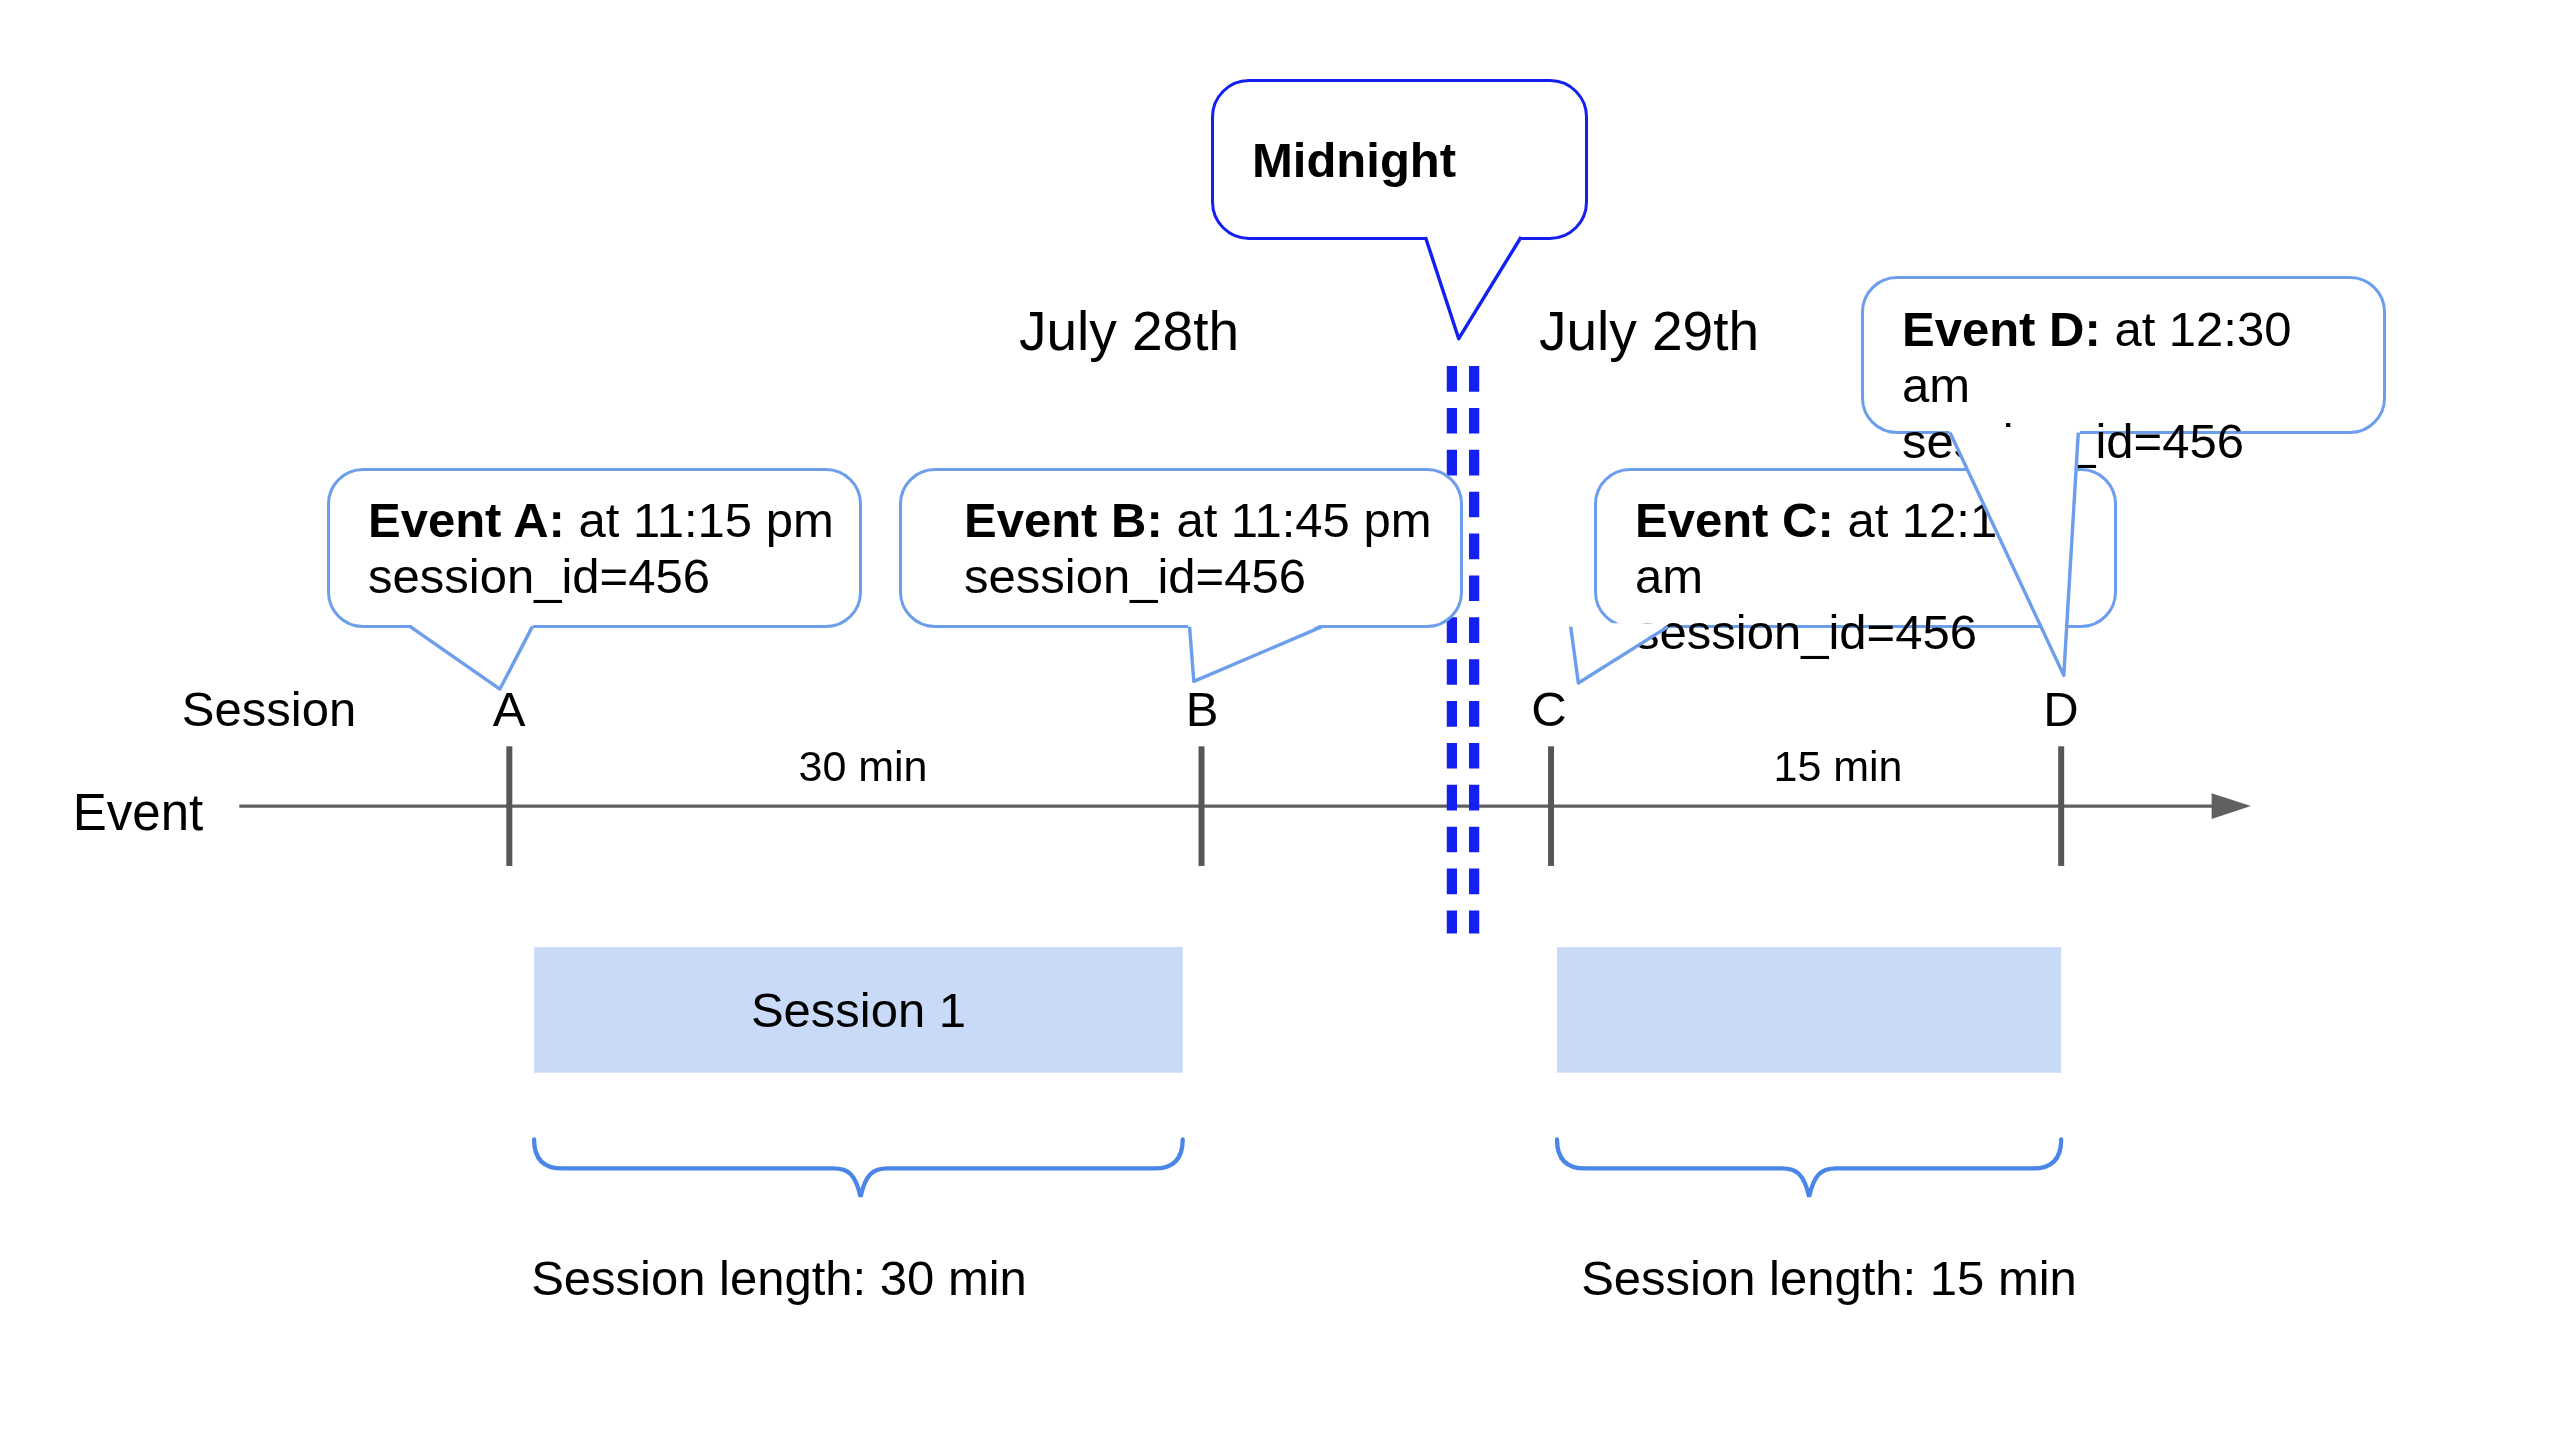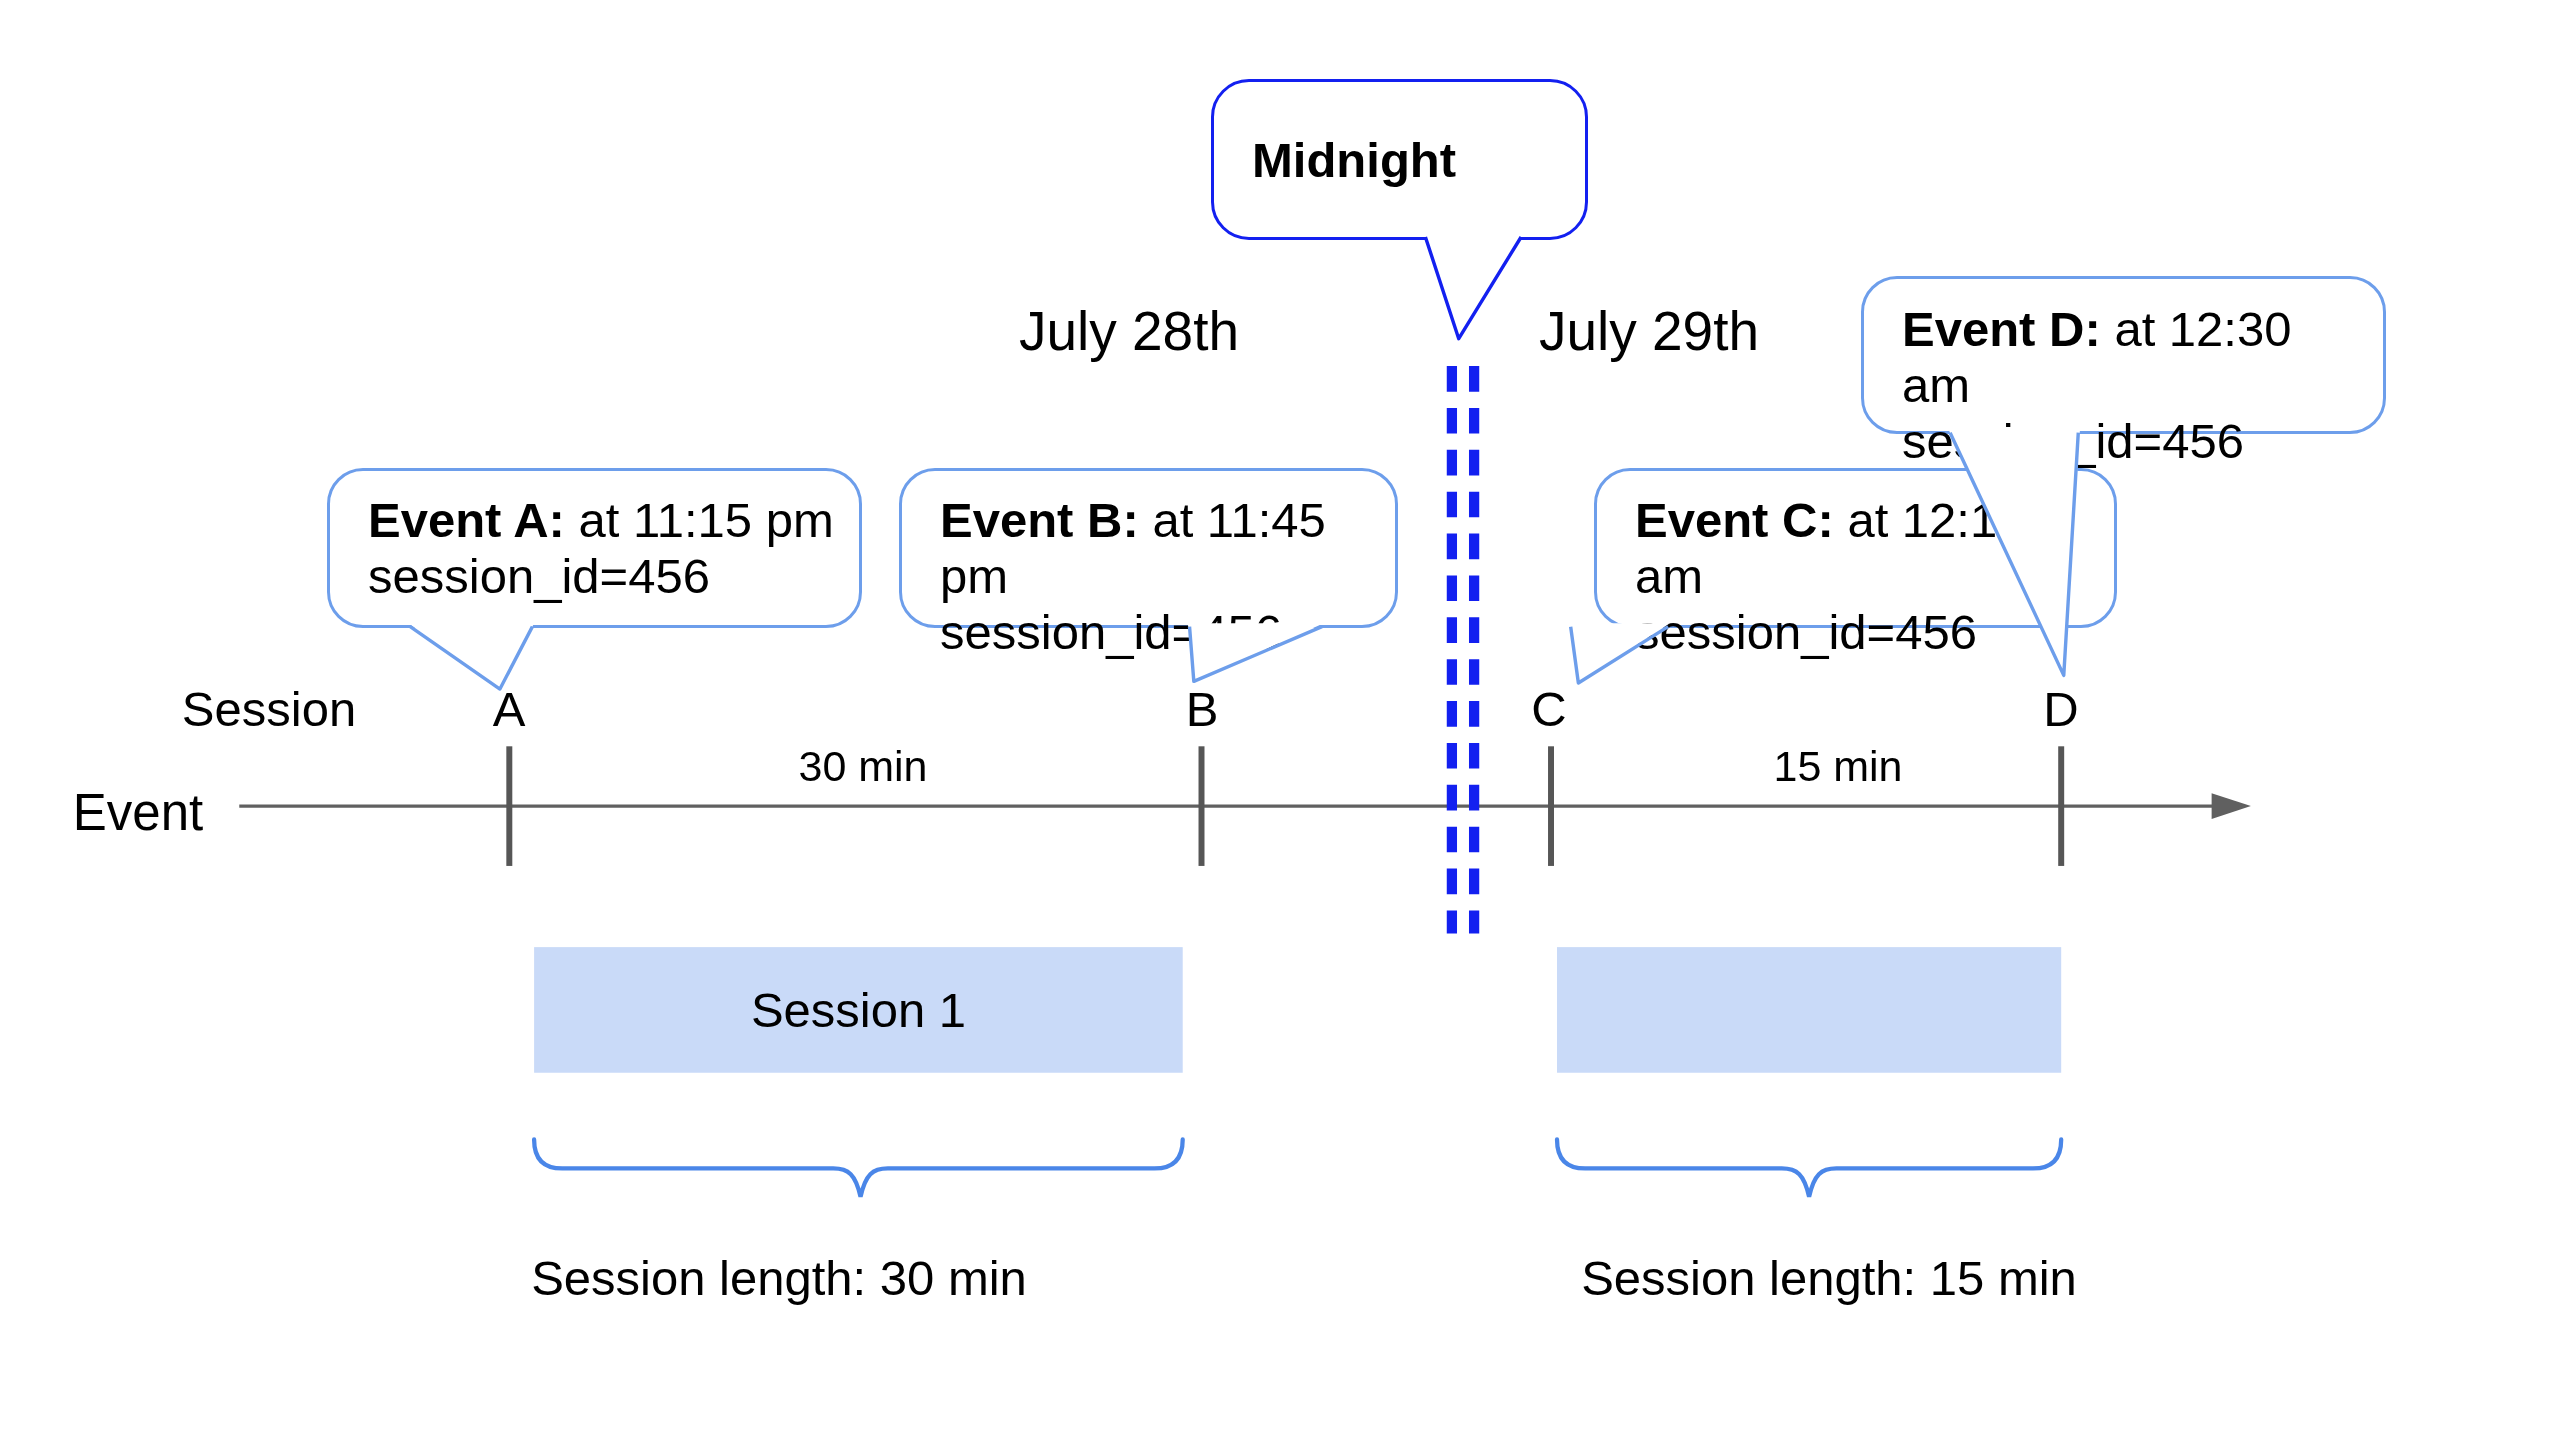--- a/index.html
+++ b/index.html
@@ -58,21 +58,21 @@
     <rect x="1822" y="1108" width="590" height="147" fill="#c9daf8"></rect>
 
     <path fill="none" stroke="#4a86e8" stroke-width="5" stroke-linecap="round" d="M625,1333 C625,1352 633,1367 658,1367 L975,1367 C993,1367 1001,1374 1007,1400 C1013,1374 1021,1367 1039,1367 L1351,1367 C1376,1367 1384,1352 1384,1333"></path>
     <path fill="none" stroke="#4a86e8" stroke-width="5" stroke-linecap="round" d="M1822,1333 C1822,1352 1830,1367 1855,1367 L2085,1367 C2103,1367 2111,1374 2117,1400 C2123,1374 2131,1367 2149,1367 L2379,1367 C2404,1367 2412,1352 2412,1333"></path>
   </svg>
 
   <div class="bubble" id="bubble-a" style="left:327px;top:468px;width:535px;height:160px;">
     <div class="bubble-text"><span class="bold">Event A:</span><span> at 11:15 pm</span><br><span>session_id=456</span></div>
   </div>
 
-  <div class="bubble" id="bubble-b" style="left:899px;top:468px;width:499px;height:160px;">
+  <div class="bubble" id="bubble-b" style="left:899px;top:468px;width:564px;height:160px;padding-left:24px;">
     <div class="bubble-text"><span class="bold">Event B:</span><span> at 11:45 pm</span><br><span>session_id=456</span></div>
   </div>
 
   <div class="bubble" id="bubble-c" style="left:1558px;top:468px;width:523px;height:160px;margin-left:36px;">
     <div class="bubble-text"><span class="bold">Event C:</span><span> at 12:15 am</span><br><span>session_id=456</span></div>
   </div>
 
   <div class="bubble" id="bubble-d" style="left:1861px;top:276px;width:525px;height:158px;">
     <div class="bubble-text" style="padding-top:22px;"><span class="bold">Event D:</span><span> at 12:30 am</span><br><span>session_id=456</span></div>
   </div>

